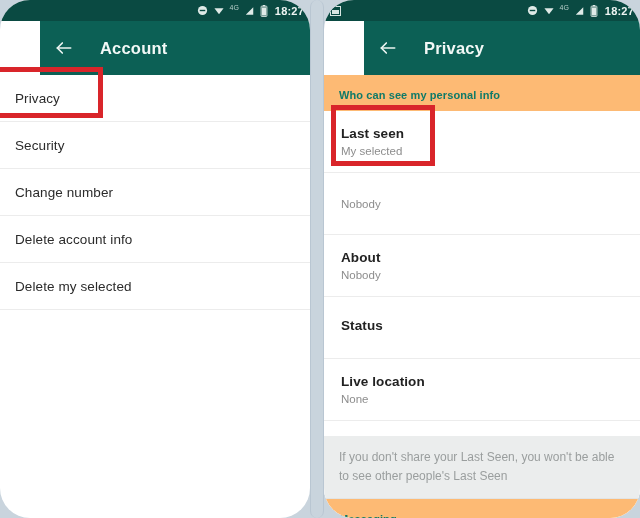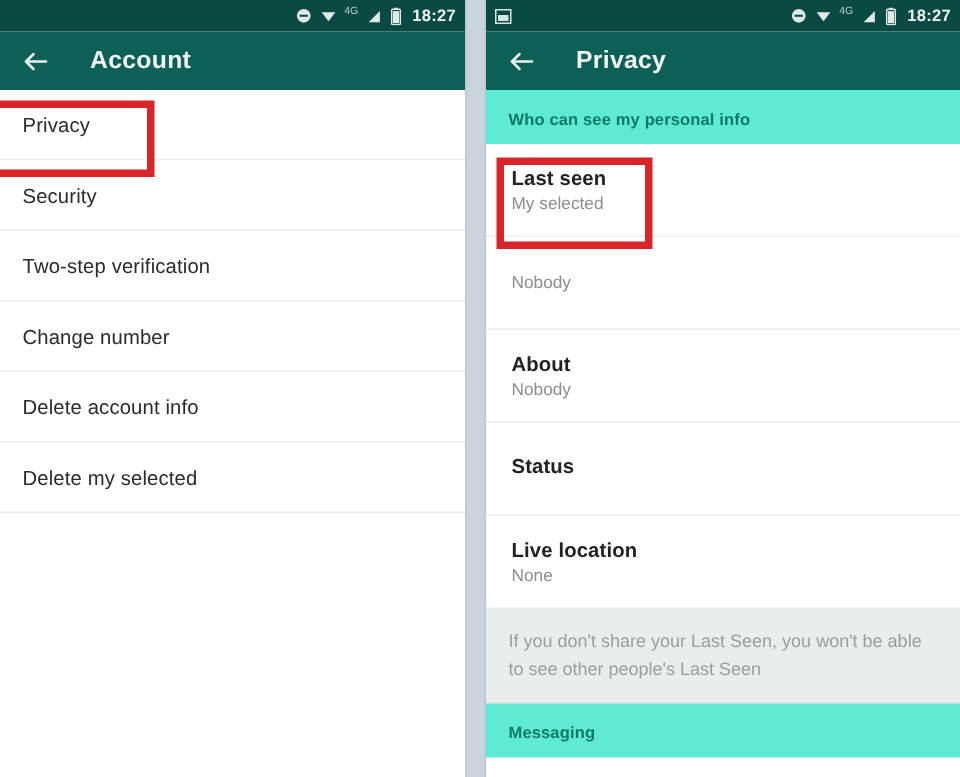--- a/index.html
+++ b/index.html
@@ -9,20 +9,21 @@
     font-family: "Liberation Sans", sans-serif;
     overflow: hidden;
   }
   .screens { position: relative; width: 640px; height: 518px; display: flex; }
 
   .phone {
     position: relative;
     height: 518px;
     background: #ffffff;
     overflow: hidden;
+    border-radius: 30px;
   }
   .phone.left  { width: 310px; }
   .phone.gap   { width: 14px; background: #c9d4dd; height: 518px;
                  border-left: 1px solid #b9c6d2; border-right: 1px solid #b9c6d2; }
   .phone.right { width: 316px; }
 
   
   .statusbar {
     height: 21px;
     background: #0a4a42;
@@ -48,26 +49,27 @@
     position: relative;
   }
   .img-notif::after {
     content: "";
     position: absolute; left: 1px; right: 1px; bottom: 1px; height: 4px;
     background: #d7e6e2;
   }
 
   
   .appbar {
-    height: 39px;
+    height: 54px;
     background: #0c6055;
     display: flex;
     align-items: center;
     padding-left: 14px;
     gap: 26px;
+    margin-left: 40px;
   }
   .back-arrow { width: 20px; height: 20px; color: #eaf3f0; cursor: pointer; }
   .appbar-title {
     color: #f2f8f6;
     font-size: 16.5px;
     font-weight: bold;
     letter-spacing: .2px;
   }
 
   
@@ -107,30 +109,31 @@
     font-size: 11.5px;
     color: #8d8d8d;
   }
 
   .section-head {
     padding: 14px 0 10px 15px;
     font-size: 11px;
     font-weight: bold;
     color: #0f7a68;
     letter-spacing: .1px;
-    background: #5eead4;
+    background: #fdba74;
   }
 
   .footnote {
     background: #ebeded;
     padding: 12px 16px 13px 15px;
     font-size: 12px;
     line-height: 1.55;
     color: #9a9e9e;
     border-bottom: 1px solid #e2e4e4;
+    margin-top: 15px;
   }
 
   
   .redbox {
     position: absolute;
     border: 5px solid #d9252a;
     pointer-events: none;
     z-index: 20;
   }
   #redbox-privacy   { left: -5px; top: 67px;  width: 108px; height: 51px; }
@@ -187,23 +190,20 @@
     </div>
 
     <div class="list">
       <div class="row">
         <span class="row-title">Privacy</span>
       </div>
       <div class="row">
         <span class="row-title">Security</span>
       </div>
       <div class="row">
-        <span class="row-title">Two-step verification</span>
-      </div>
-      <div class="row">
         <span class="row-title">Change number</span>
       </div>
       <div class="row">
         <span class="row-title">Delete account info</span>
       </div>
       <div class="row">
         <span class="row-title">Delete my selected</span>
       </div>
       <div class="filler"></div>
     </div>

